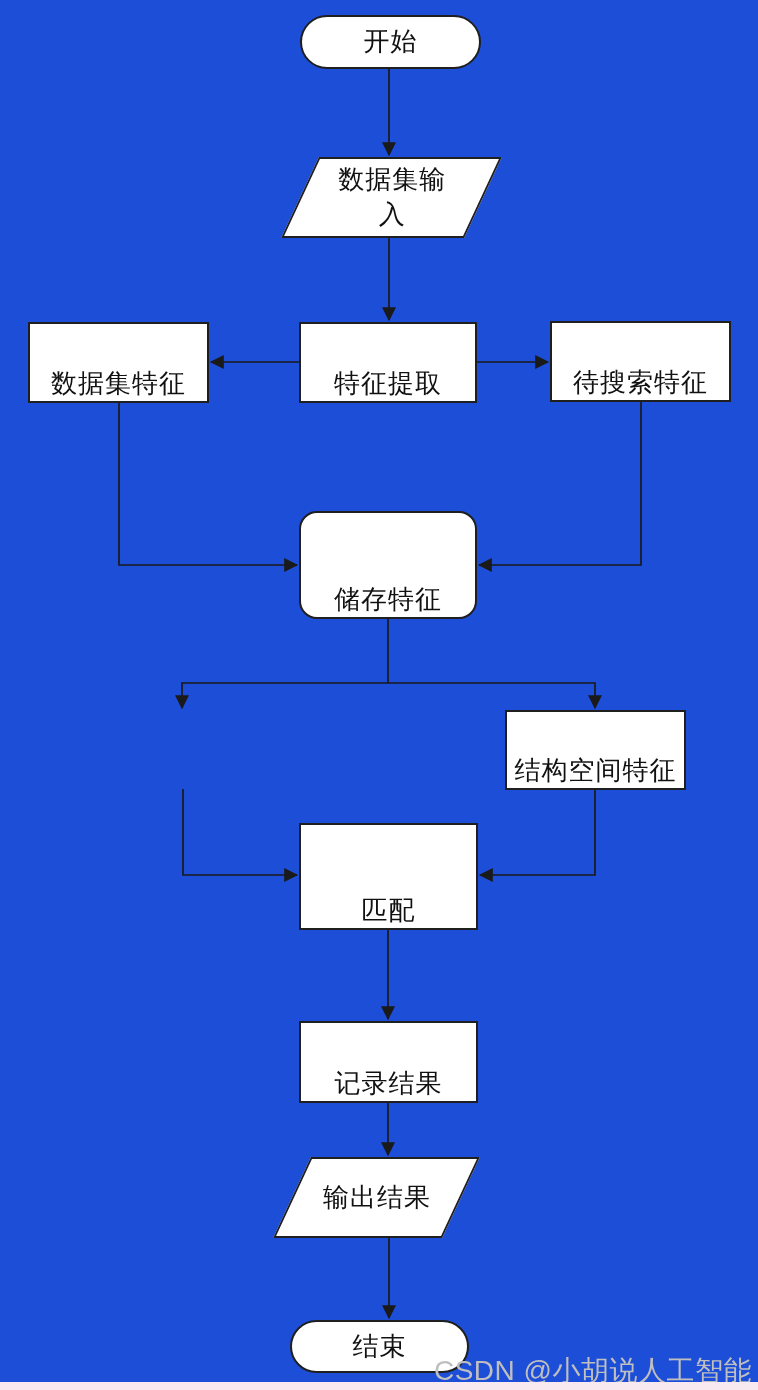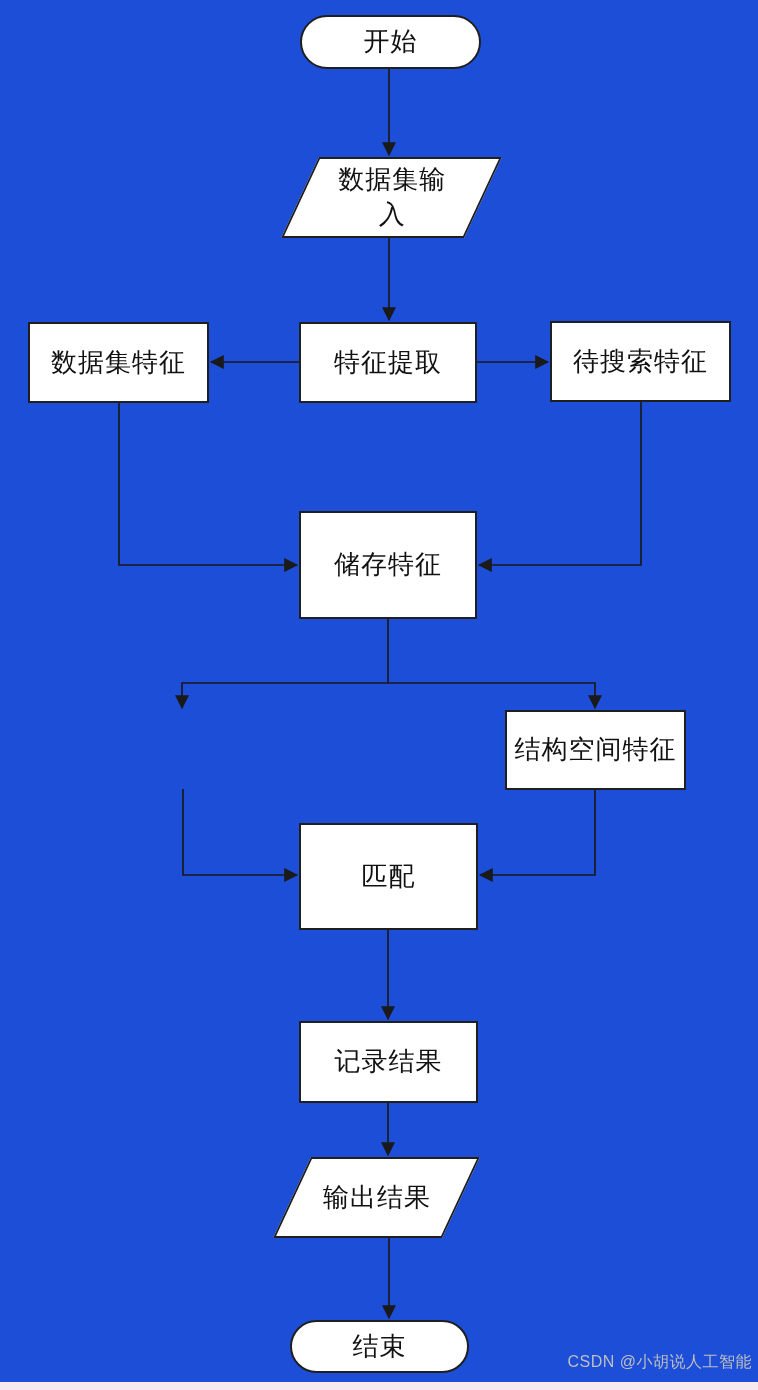--- a/index.html
+++ b/index.html
@@ -15,30 +15,30 @@
     position:absolute;
     display:flex;align-items:center;justify-content:center;
     box-sizing:border-box;
     color:#111111;
     font-size:26px;
     letter-spacing:1px;
     text-align:center;
     line-height:1.35;
     background:#ffffff;
   }
-  .process{border:2px solid #1f1f1f;}
+  .process{border:2px solid #1f1f1f;align-items:flex-end;}
   .terminator{border:2px solid #1f1f1f;border-radius:27px;}
   .io{border:2px solid #1f1f1f;transform:skewX(-25deg);}
   .io .label{transform:skewX(25deg);}
   .io-wrap .label{display:inline-block;width:116px;}
   .watermark{
     position:absolute;
     right:6px;top:1352px;
     font-family:"Liberation Sans","DejaVu Sans",sans-serif;
-    font-size:16px;
+    font-size:28px;
     color:#bfbfbf;
     letter-spacing:0.5px;
   }
   .footer-strip{
     position:absolute;left:0;bottom:0;width:758px;height:8px;
     background:#f7e9ef;
   }
 </style>
 </head>
 <body>
@@ -82,21 +82,21 @@
   </div>
 
   <div class="node process" style="left:550px;top:321px;width:181px;height:81px;">
     <span class="label">待搜索特征</span>
   </div>
 
   <div class="node process" style="left:299px;top:322px;width:178px;height:81px;">
     <span class="label">特征提取</span>
   </div>
 
-  <div class="node process" style="left:299px;top:511px;width:178px;height:108px;">
+  <div class="node process" style="left:299px;top:511px;width:178px;height:108px;border-radius:18px;">
     <span class="label">储存特征</span>
   </div>
 
 
   <div class="node process" style="left:505px;top:710px;width:181px;height:80px;font-family:Liberation Serif, serif;">
     <span class="label">结构空间特征</span>
   </div>
 
   <div class="node process" style="left:299px;top:1021px;width:179px;height:82px;">
     <span class="label">记录结果</span>

